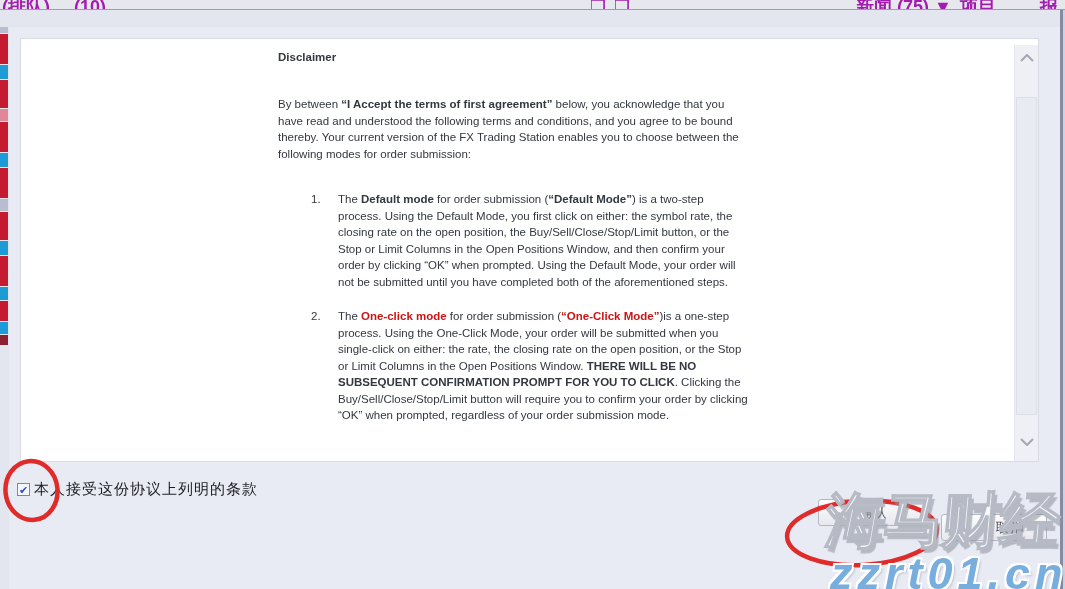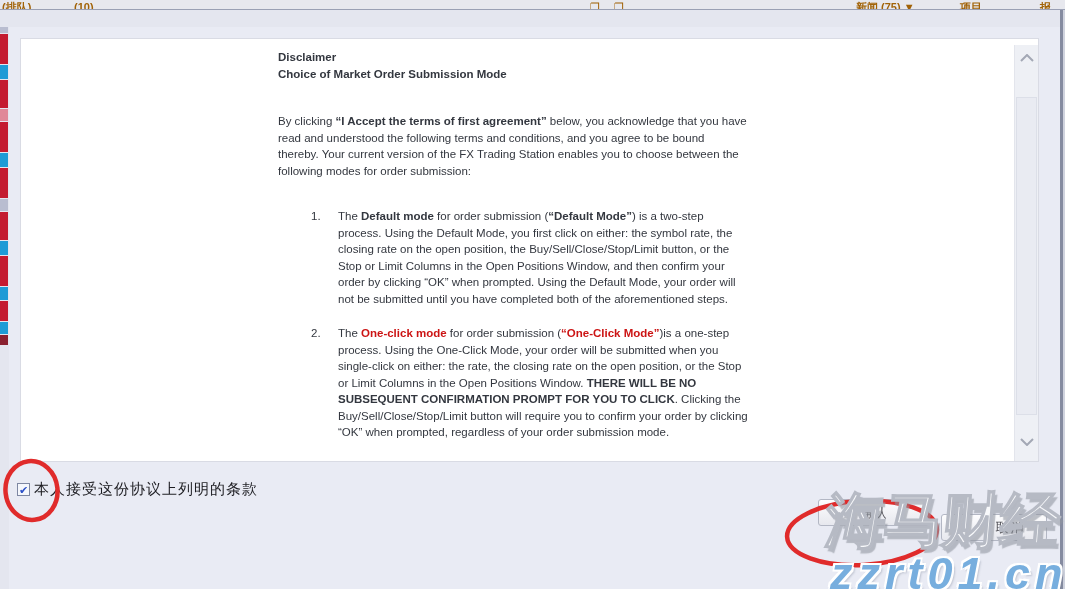--- a/index.html
+++ b/index.html
@@ -9,21 +9,21 @@
     --rate-blue:#1e9bd6;
     --wm-blue:#77aede;
   }
   *{margin:0;padding:0;box-sizing:border-box;}
   html,body{background:#ffffff;}
   body{font-family:"Liberation Sans","DejaVu Sans",sans-serif;}
   .stage{position:relative;width:1065px;height:589px;overflow:hidden;background:#e4e6ef;}
 
   
   .bg-strip{position:absolute;left:0;top:0;width:1065px;height:10px;background:#e7e8ee;overflow:hidden;border-bottom:1px solid #9aa0b4;}
-  .frag{position:absolute;top:0;font-size:11px;font-weight:bold;color:#a16207;line-height:14px;white-space:nowrap;}
+  .frag{position:absolute;top:0;font-size:18px;font-weight:bold;color:#a21caf;line-height:14px;white-space:nowrap;}
 
   
   .left-rates-strip{position:absolute;left:0;top:27px;width:8px;display:flex;flex-direction:column;}
   .rate-block{width:8px;margin-bottom:1px;}
 
   
   .titlebar{position:absolute;left:2px;right:5px;top:10px;height:17px;
     background:linear-gradient(#f4f6fb,#c9cee0);border:1px solid #aab0c6;border-bottom-color:#9aa0b8;
     display:flex;align-items:center;}
   .titlebar .title{font-size:10px;font-weight:bold;color:#141824;margin-left:6px;letter-spacing:1px;}
@@ -112,22 +112,21 @@
       <div class="rate-block" style="height: 12px; background: rgb(30, 155, 214);"></div>
       <div class="rate-block" style="height: 10px; background: rgb(138, 32, 48);"></div>
     </div>
 
 
   <div class="dialog-body">
 
     <div class="panel">
       <div class="doc">
         <div class="h">Disclaimer</div>
-        <div class="h">Choice of Market Order Submission Mode</div>
-        <p class="intro"><span>By clicking </span><span class="seg-b">“I Accept the terms of first agreement”</span><span> below, you acknowledge that you have read and understood the following terms and conditions, and you agree to be bound thereby. Your current version of the FX Trading Station enables you to choose between the following modes for order submission:</span></p>
+        <p class="intro"><span>By between </span><span class="seg-b">“I Accept the terms of first agreement”</span><span> below, you acknowledge that you have read and understood the following terms and conditions, and you agree to be bound thereby. Your current version of the FX Trading Station enables you to choose between the following modes for order submission:</span></p>
         <div class="li first">
           <span class="num">1.</span>
           <div class="li-body"><span>The </span><span class="seg-b">Default mode</span><span> for order submission (</span><span class="seg-b">“Default Mode”</span><span>) is a two-step process.  Using the Default Mode, you first click on either:  the symbol rate, the closing rate on the open position, the Buy/Sell/Close/Stop/Limit button, or the Stop or Limit Columns in the Open Positions Window, and then confirm your order by clicking “OK” when prompted.  Using the Default Mode, your order will not be submitted until you have completed both of the aforementioned steps.</span></div>
         </div>
         <div class="li second">
           <span class="num">2.</span>
           <div class="li-body"><span>The </span><span class="seg-b seg-r">One-click mode</span><span> for order submission (</span><span class="seg-b seg-r">“One-Click Mode”</span><span>)is a one-step process.  Using the One-Click Mode, your order will be submitted when you single-click on either:  the rate, the closing rate on the open position, or the Stop or Limit Columns in the Open Positions Window.  </span><span class="seg-b">THERE WILL BE NO SUBSEQUENT CONFIRMATION PROMPT FOR YOU TO CLICK</span><span>. Clicking the Buy/Sell/Close/Stop/Limit button will require you to confirm your order by clicking “OK” when prompted, regardless of your order submission mode.</span></div>
         </div>
       </div>
       <div class="scrollbar">

